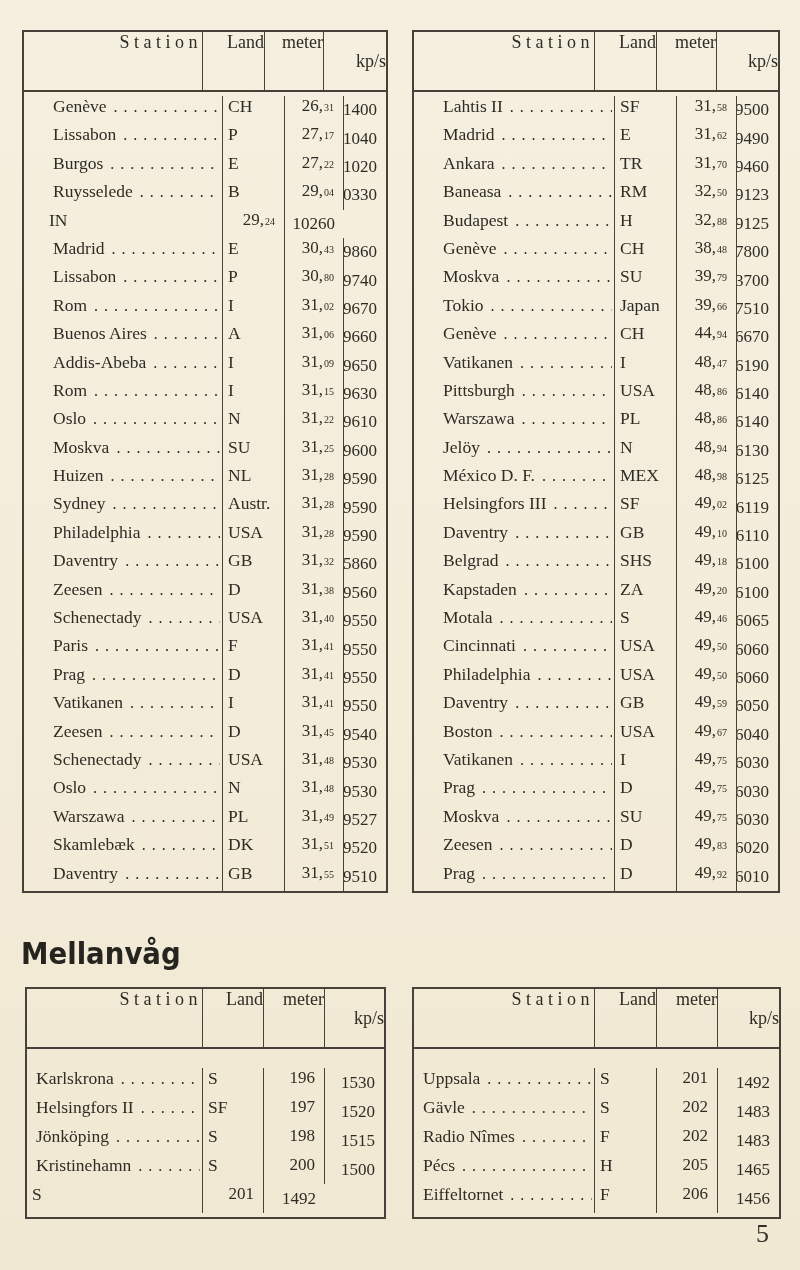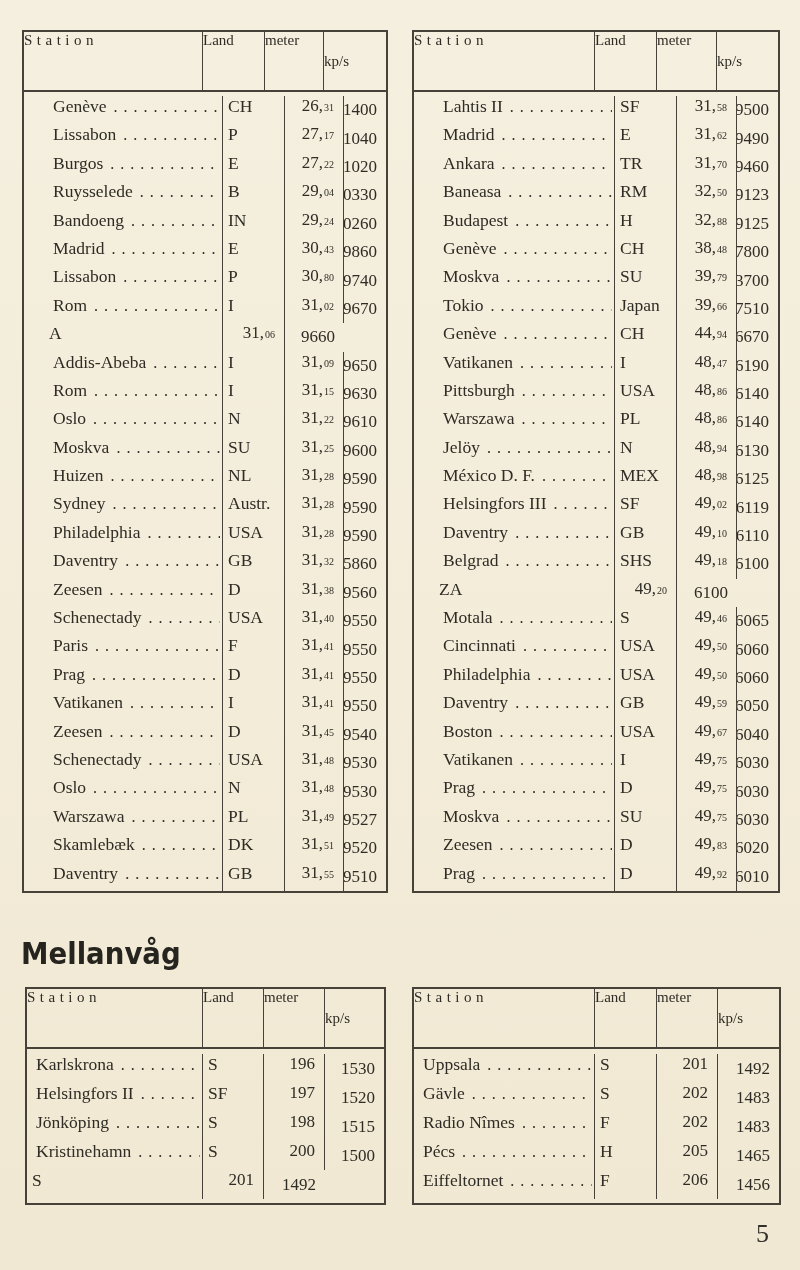--- a/index.html
+++ b/index.html
@@ -12,26 +12,26 @@
   }
   .dtable {
     position:absolute; box-sizing:border-box;
     border: 2px solid var(--rule, #46423a);
   }
   .thead {
     display:grid; grid-template-columns: var(--cols);
     height:58px; align-items:center;
     border-bottom: 2px solid var(--rule, #46423a);
   }
-  .th { text-align:left; font-size:15px; white-space:nowrap; }
+  .th { text-align:right; font-size:18px; white-space:nowrap; }
   .th.hc1 { letter-spacing:4.5px; }
   .c1,.c2,.c3 { border-right:1.5px solid var(--rule, #4b473f); box-sizing:border-box; height:100%; }
   .tbody { display:flex; flex-direction:column; }
   .t-top .tbody { padding-top:4px; }
-  .t-bot .tbody { padding:5px 0 4px 0; }
+  .t-bot .tbody { padding:19px 0 4px 0; }
   .trow { display:grid; grid-template-columns: var(--cols); align-items:center; }
   .t-top .trow { height:28.4px;margin-left:20px; }
   .t-bot .trow { height:29px; }
   .td { font-size:17.5px; display:flex; align-items:baseline; overflow:hidden; }
   .station { padding-left:9px; }
   .sname { white-space:nowrap; }
   .leader { flex:1 1 auto; min-width:0; overflow:hidden; white-space:nowrap; margin-left:7px; margin-right:2px; }
   .leader::after { content:".........................................."; letter-spacing:6px; font-size:16px; }
   .land { padding-left:5px; }
   .num { justify-content:flex-end; text-align:right; padding-right:9px; font-size:17px; }
@@ -96,24 +96,20 @@
         <div class="trow">
           <div class="td c1 station">
             <span class="sname">Ruysselede</span>
             <span class="leader"></span>
           </div>
           <div class="td c2 land">B</div>
           <div class="td c3 num">29,<span class="dec">04</span></div>
           <div class="td c4 num">10330</div>
         </div>
         <div class="trow">
-          <div class="td c1 station">
-            <span class="sname">Bandoeng</span>
-            <span class="leader"></span>
-          </div>
           <div class="td c2 land">IN</div>
           <div class="td c3 num">29,<span class="dec">24</span></div>
           <div class="td c4 num">10260</div>
         </div>
         <div class="trow">
           <div class="td c1 station">
             <span class="sname">Madrid</span>
             <span class="leader"></span>
           </div>
           <div class="td c2 land">E</div>
@@ -132,20 +128,24 @@
         <div class="trow">
           <div class="td c1 station">
             <span class="sname">Rom</span>
             <span class="leader"></span>
           </div>
           <div class="td c2 land">I</div>
           <div class="td c3 num">31,<span class="dec">02</span></div>
           <div class="td c4 num">9670</div>
         </div>
         <div class="trow">
+          <div class="td c1 station">
+            <span class="sname">Buenos Aires</span>
+            <span class="leader"></span>
+          </div>
           <div class="td c2 land">A</div>
           <div class="td c3 num">31,<span class="dec">06</span></div>
           <div class="td c4 num">9660</div>
         </div>
         <div class="trow">
           <div class="td c1 station">
             <span class="sname">Addis-Abeba</span>
             <span class="leader"></span>
           </div>
           <div class="td c2 land">I</div>
@@ -472,20 +472,24 @@
         <div class="trow">
           <div class="td c1 station">
             <span class="sname">Belgrad</span>
             <span class="leader"></span>
           </div>
           <div class="td c2 land">SHS</div>
           <div class="td c3 num">49,<span class="dec">18</span></div>
           <div class="td c4 num">6100</div>
         </div>
         <div class="trow">
+          <div class="td c1 station">
+            <span class="sname">Kapstaden</span>
+            <span class="leader"></span>
+          </div>
           <div class="td c2 land">ZA</div>
           <div class="td c3 num">49,<span class="dec">20</span></div>
           <div class="td c4 num">6100</div>
         </div>
         <div class="trow">
           <div class="td c1 station">
             <span class="sname">Motala</span>
             <span class="leader"></span>
           </div>
           <div class="td c2 land">S</div>

